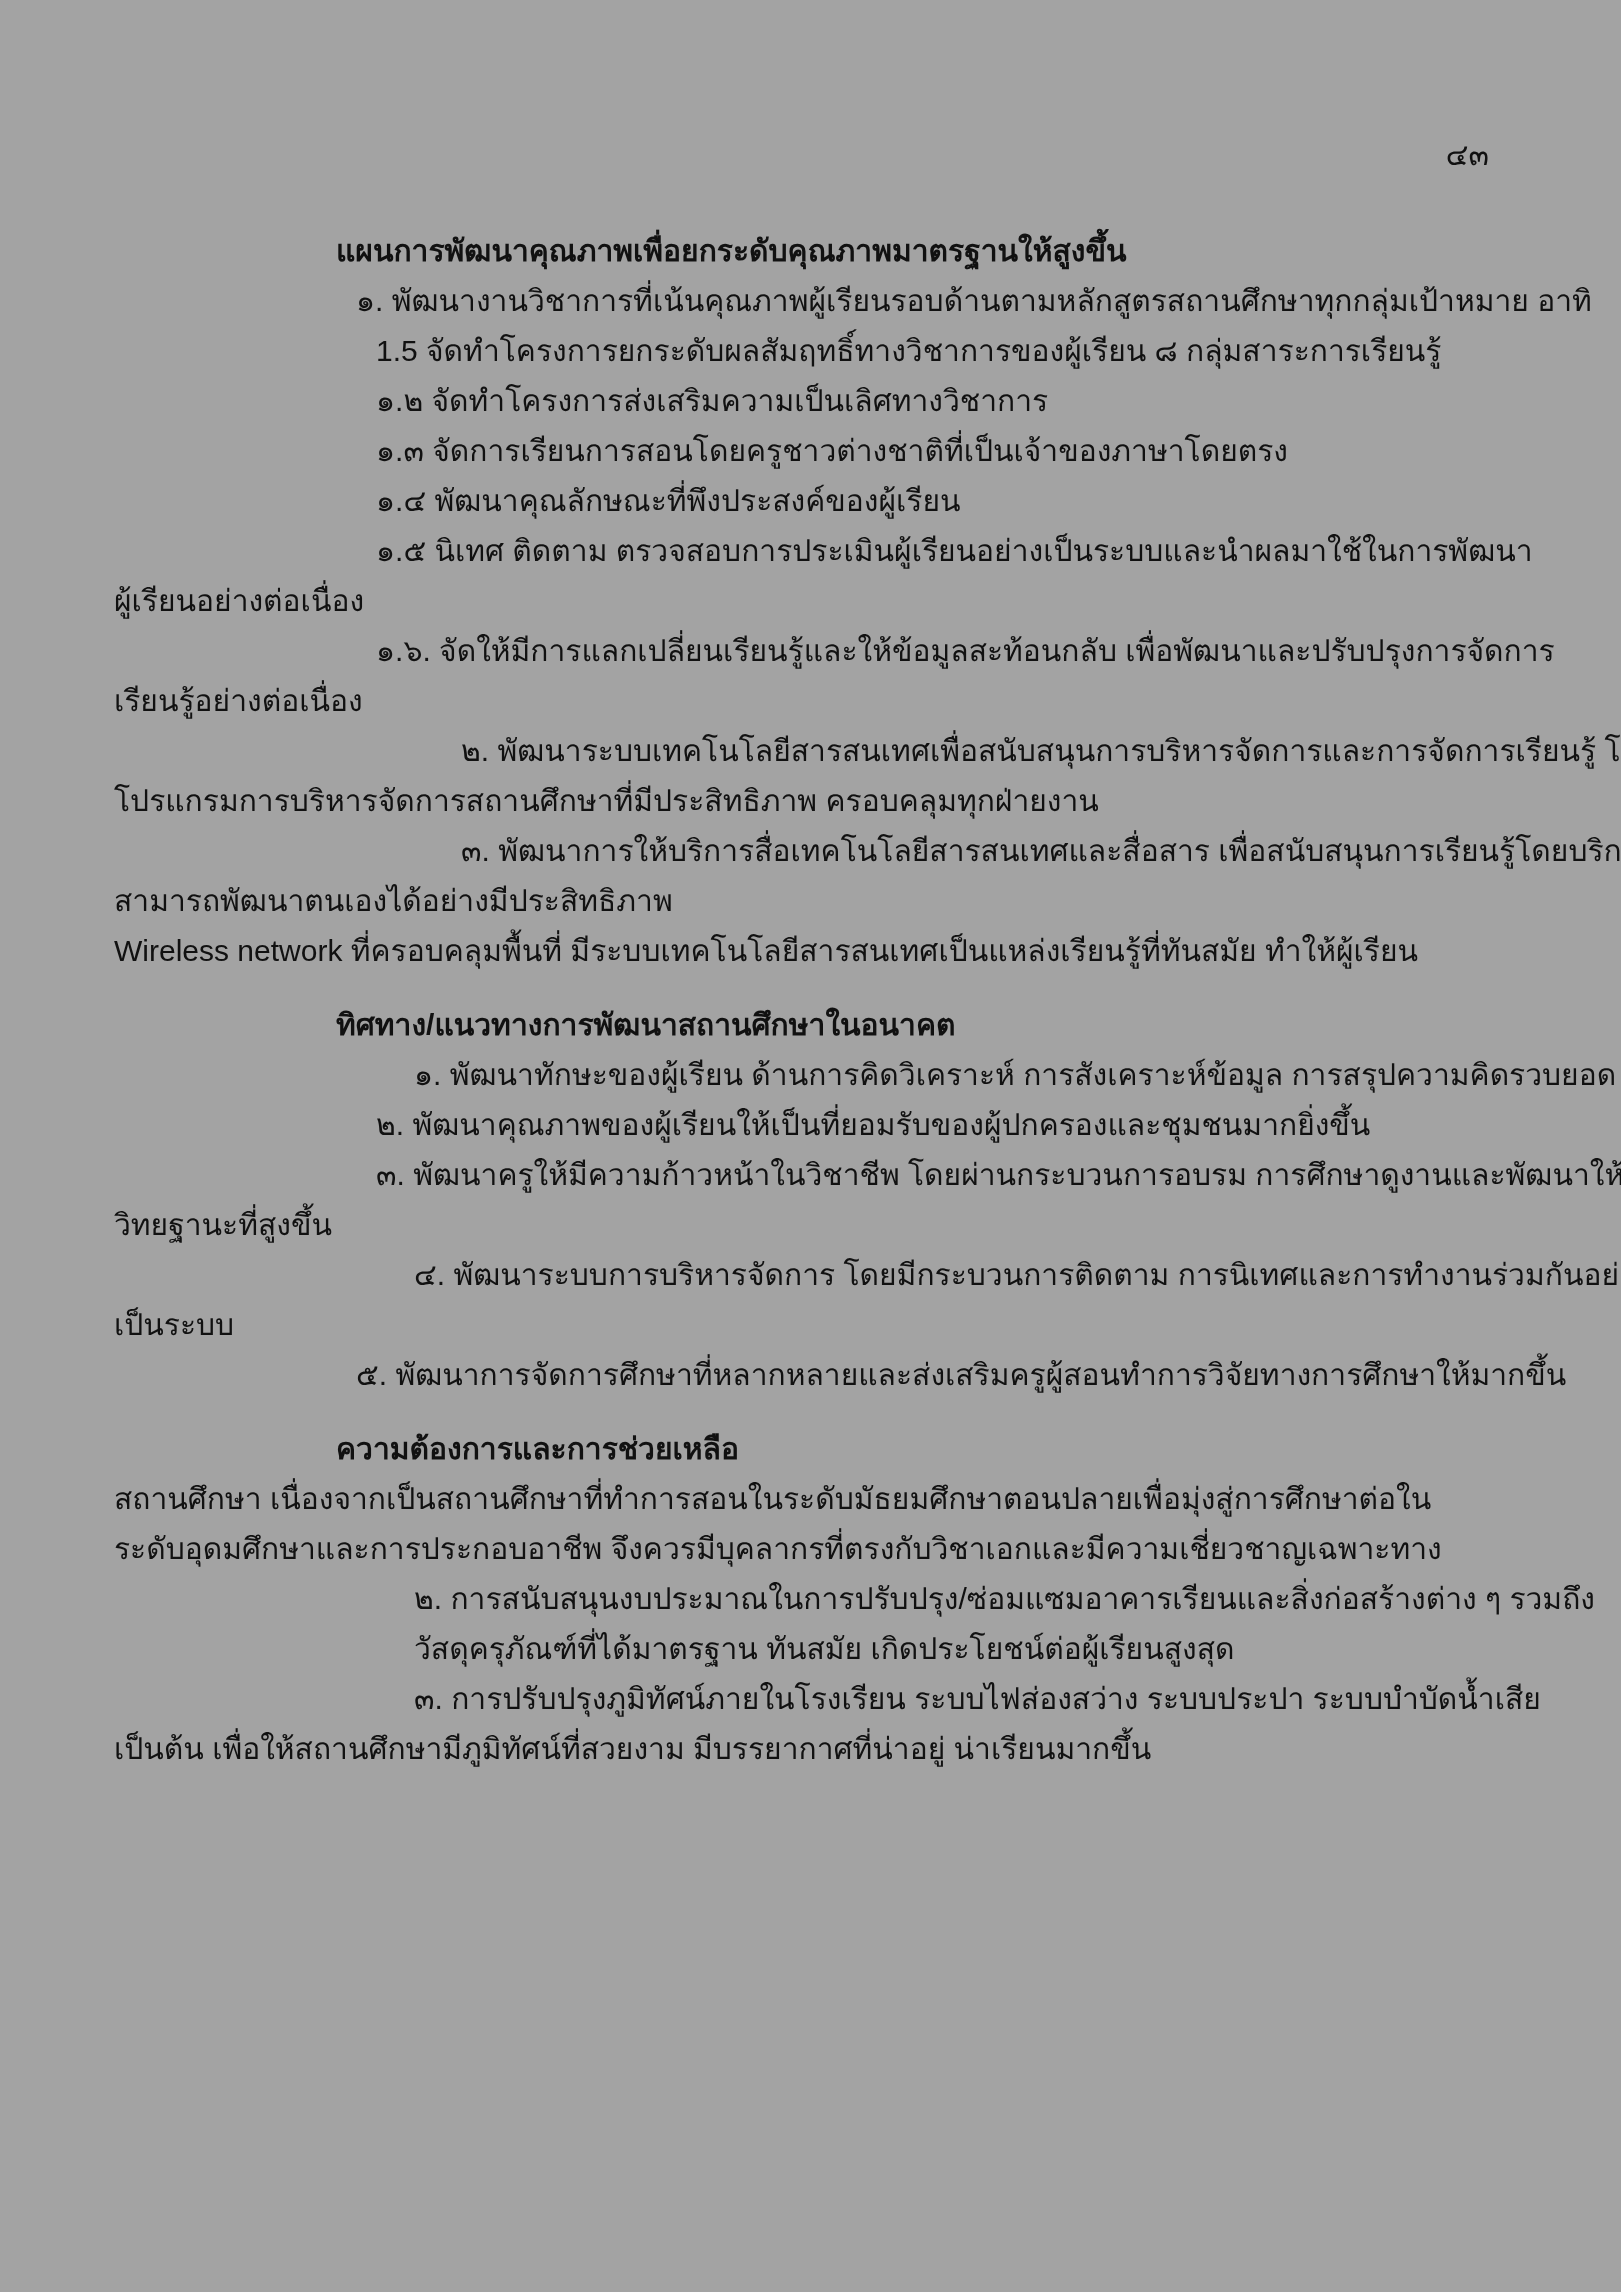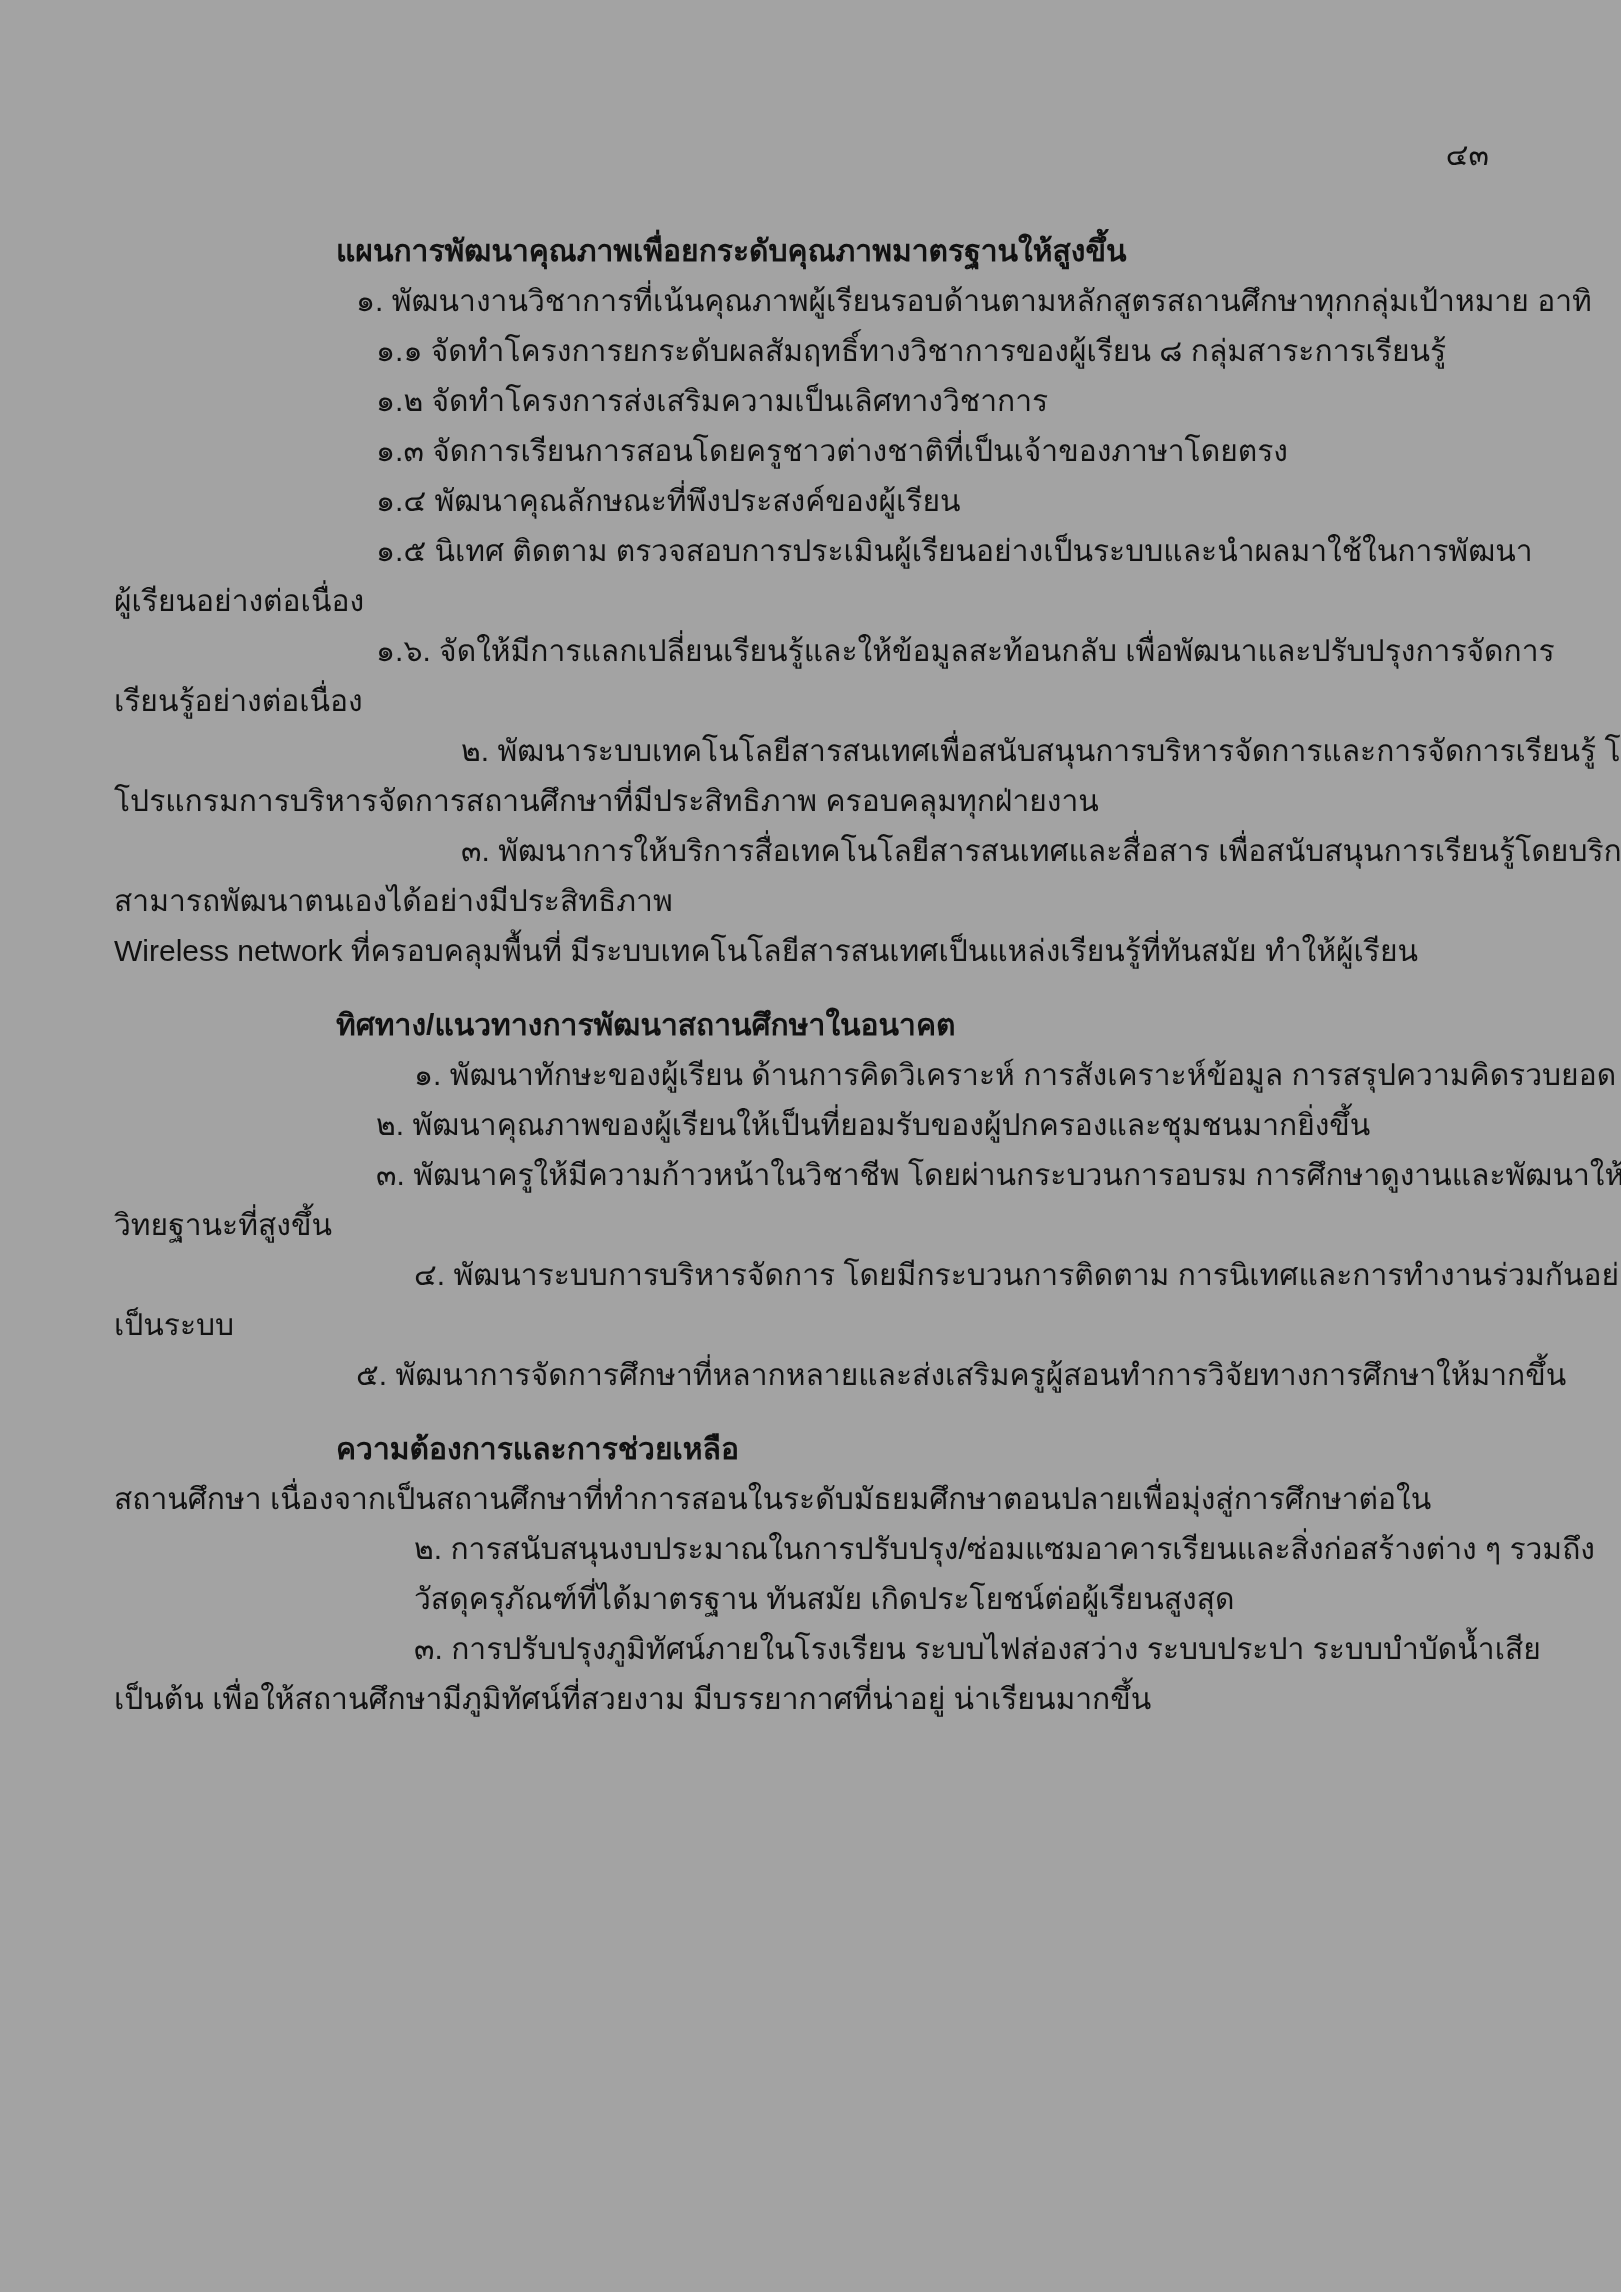--- a/index.html
+++ b/index.html
@@ -52,21 +52,21 @@
 </style>
 </head>
 <body>
 
 <div class="page">
   <div class="page-number">๔๓</div>
   <div class="content" id="content">
       <div class="section">
         <div class="line heading indent-1">แผนการพัฒนาคุณภาพเพื่อยกระดับคุณภาพมาตรฐานให้สูงขึ้น</div>
         <div class="line indent-2">๑. พัฒนางานวิชาการที่เน้นคุณภาพผู้เรียนรอบด้านตามหลักสูตรสถานศึกษาทุกกลุ่มเป้าหมาย อาทิ</div>
-        <div class="line indent-3">๑.๑ จัดทำโครงการยกระดับผลสัมฤทธิ์ทางวิชาการของผู้เรียน ๘ กลุ่มสาระการเรียนรู้</div>
+        <div class="line indent-3">1.5 จัดทำโครงการยกระดับผลสัมฤทธิ์ทางวิชาการของผู้เรียน ๘ กลุ่มสาระการเรียนรู้</div>
         <div class="line indent-3">๑.๒ จัดทำโครงการส่งเสริมความเป็นเลิศทางวิชาการ</div>
         <div class="line indent-3">๑.๓ จัดการเรียนการสอนโดยครูชาวต่างชาติที่เป็นเจ้าของภาษาโดยตรง</div>
         <div class="line indent-3">๑.๔ พัฒนาคุณลักษณะที่พึงประสงค์ของผู้เรียน</div>
         <div class="line indent-3">๑.๕ นิเทศ ติดตาม ตรวจสอบการประเมินผู้เรียนอย่างเป็นระบบและนำผลมาใช้ในการพัฒนา</div>
         <div class="line indent-0">ผู้เรียนอย่างต่อเนื่อง</div>
         <div class="line indent-3">๑.๖. จัดให้มีการแลกเปลี่ยนเรียนรู้และให้ข้อมูลสะท้อนกลับ เพื่อพัฒนาและปรับปรุงการจัดการ</div>
         <div class="line indent-0">เรียนรู้อย่างต่อเนื่อง</div>
         <div class="line indent-5">๒. พัฒนาระบบเทคโนโลยีสารสนเทศเพื่อสนับสนุนการบริหารจัดการและการจัดการเรียนรู้ โดยใช้</div>
         <div class="line indent-0">โปรแกรมการบริหารจัดการสถานศึกษาที่มีประสิทธิภาพ ครอบคลุมทุกฝ่ายงาน</div>
         <div class="line indent-5">๓. พัฒนาการให้บริการสื่อเทคโนโลยีสารสนเทศและสื่อสาร เพื่อสนับสนุนการเรียนรู้โดยบริการ</div>
@@ -79,20 +79,21 @@
         <div class="line indent-3">๒. พัฒนาคุณภาพของผู้เรียนให้เป็นที่ยอมรับของผู้ปกครองและชุมชนมากยิ่งขึ้น</div>
         <div class="line indent-3">๓. พัฒนาครูให้มีความก้าวหน้าในวิชาชีพ โดยผ่านกระบวนการอบรม การศึกษาดูงานและพัฒนาให้มี</div>
         <div class="line indent-0">วิทยฐานะที่สูงขึ้น</div>
         <div class="line indent-4">๔. พัฒนาระบบการบริหารจัดการ โดยมีกระบวนการติดตาม การนิเทศและการทำงานร่วมกันอย่าง</div>
         <div class="line indent-0">เป็นระบบ</div>
         <div class="line indent-2">๕. พัฒนาการจัดการศึกษาที่หลากหลายและส่งเสริมครูผู้สอนทำการวิจัยทางการศึกษาให้มากขึ้น</div>
       </div>
       <div class="section">
         <div class="line heading indent-1">ความต้องการและการช่วยเหลือ</div>
         <div class="line indent-0">สถานศึกษา เนื่องจากเป็นสถานศึกษาที่ทำการสอนในระดับมัธยมศึกษาตอนปลายเพื่อมุ่งสู่การศึกษาต่อใน</div>
+        <div class="line indent-0">ระดับอุดมศึกษาและการประกอบอาชีพ จึงควรมีบุคลากรที่ตรงกับวิชาเอกและมีความเชี่ยวชาญเฉพาะทาง</div>
         <div class="line indent-4">๒. การสนับสนุนงบประมาณในการปรับปรุง/ซ่อมแซมอาคารเรียนและสิ่งก่อสร้างต่าง ๆ รวมถึง</div>
         <div class="line indent-4">วัสดุครุภัณฑ์ที่ได้มาตรฐาน ทันสมัย เกิดประโยชน์ต่อผู้เรียนสูงสุด</div>
         <div class="line indent-4">๓. การปรับปรุงภูมิทัศน์ภายในโรงเรียน ระบบไฟส่องสว่าง ระบบประปา ระบบบำบัดน้ำเสีย</div>
         <div class="line indent-0">เป็นต้น เพื่อให้สถานศึกษามีภูมิทัศน์ที่สวยงาม มีบรรยากาศที่น่าอยู่ น่าเรียนมากขึ้น</div>
       </div>
     </div>
 </div>
 
 
 </body></html>

